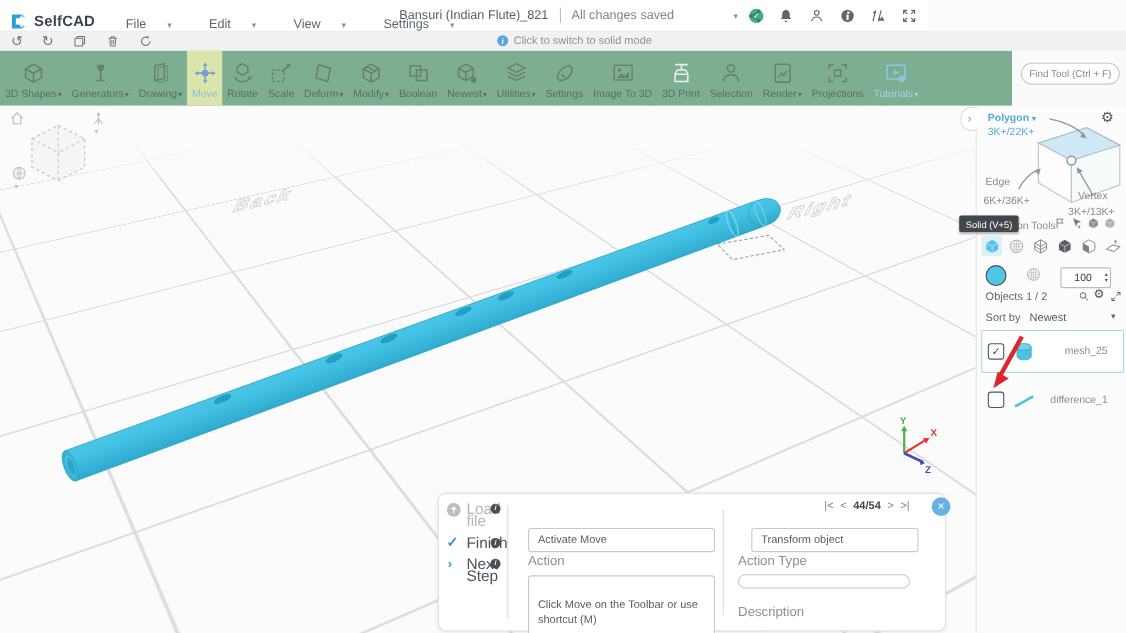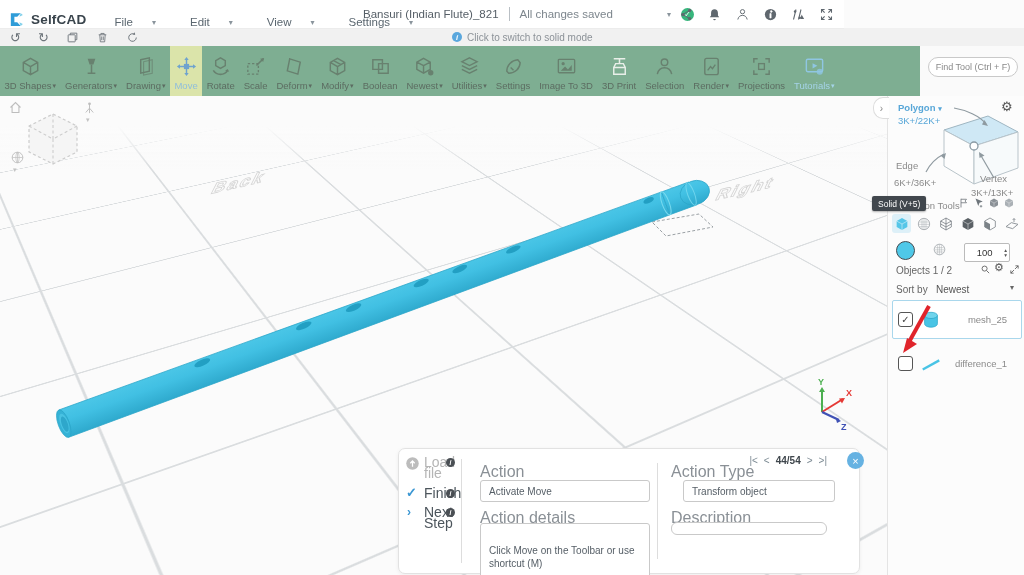--- a/index.html
+++ b/index.html
@@ -99,21 +99,21 @@
   #tooltip-solid{left:872px;top:196px;height:15px;padding:0 6px;background:#41474d;border-radius:2px;color:#fff;
     font-size:8.5px;display:flex;align-items:center;z-index:40;box-shadow:0 1px 2px rgba(0,0,0,.3);}
 
   
   #tutorial{left:398px;top:448px;width:460px;height:124px;background:#fff;border:1px solid #e2e2e2;
     border-radius:7px;z-index:35;box-shadow:0 1px 4px rgba(0,0,0,.06);}
   .tut-div{position:absolute;width:1px;background:#ddd;}
   .step-lbl{font-size:14px;line-height:10.5px;width:24px;}
   .info-i{width:9px;height:9px;border-radius:50%;background:#4a4f54;color:#fff;font-size:6.5px;font-style:italic;
     display:flex;align-items:center;justify-content:center;font-weight:bold;}
-  .fld-lbl{position:absolute;font-size:16px;color:#8a9096;}
+  .fld-lbl{position:absolute;font-size:12px;color:#8a9096;margin-top:40px;}
   .fld-box{position:absolute;border:1px solid #c9c9c9;border-radius:3px;background:#fff;font-size:10px;color:#555e66;
     display:flex;align-items:center;padding:0 8px;}
   .fld-area{position:absolute;border:1px solid #c9c9c9;border-radius:3px;background:#fff;font-size:10px;color:#555e66;
     padding:20px 8px;line-height:13px;}
   #tut-nav{position:absolute;right:32px;top:6px;display:flex;gap:6px;align-items:center;font-size:10px;color:#7d8b94;}
   #tut-nav .cnt{color:#3f464c;font-weight:bold;}
   #tut-close{position:absolute;right:-5px;top:3px;width:17px;height:17px;border-radius:50%;background:#66b2e2;
     color:#fff;font-size:11px;display:flex;align-items:center;justify-content:center;}
 </style>
 </head>

